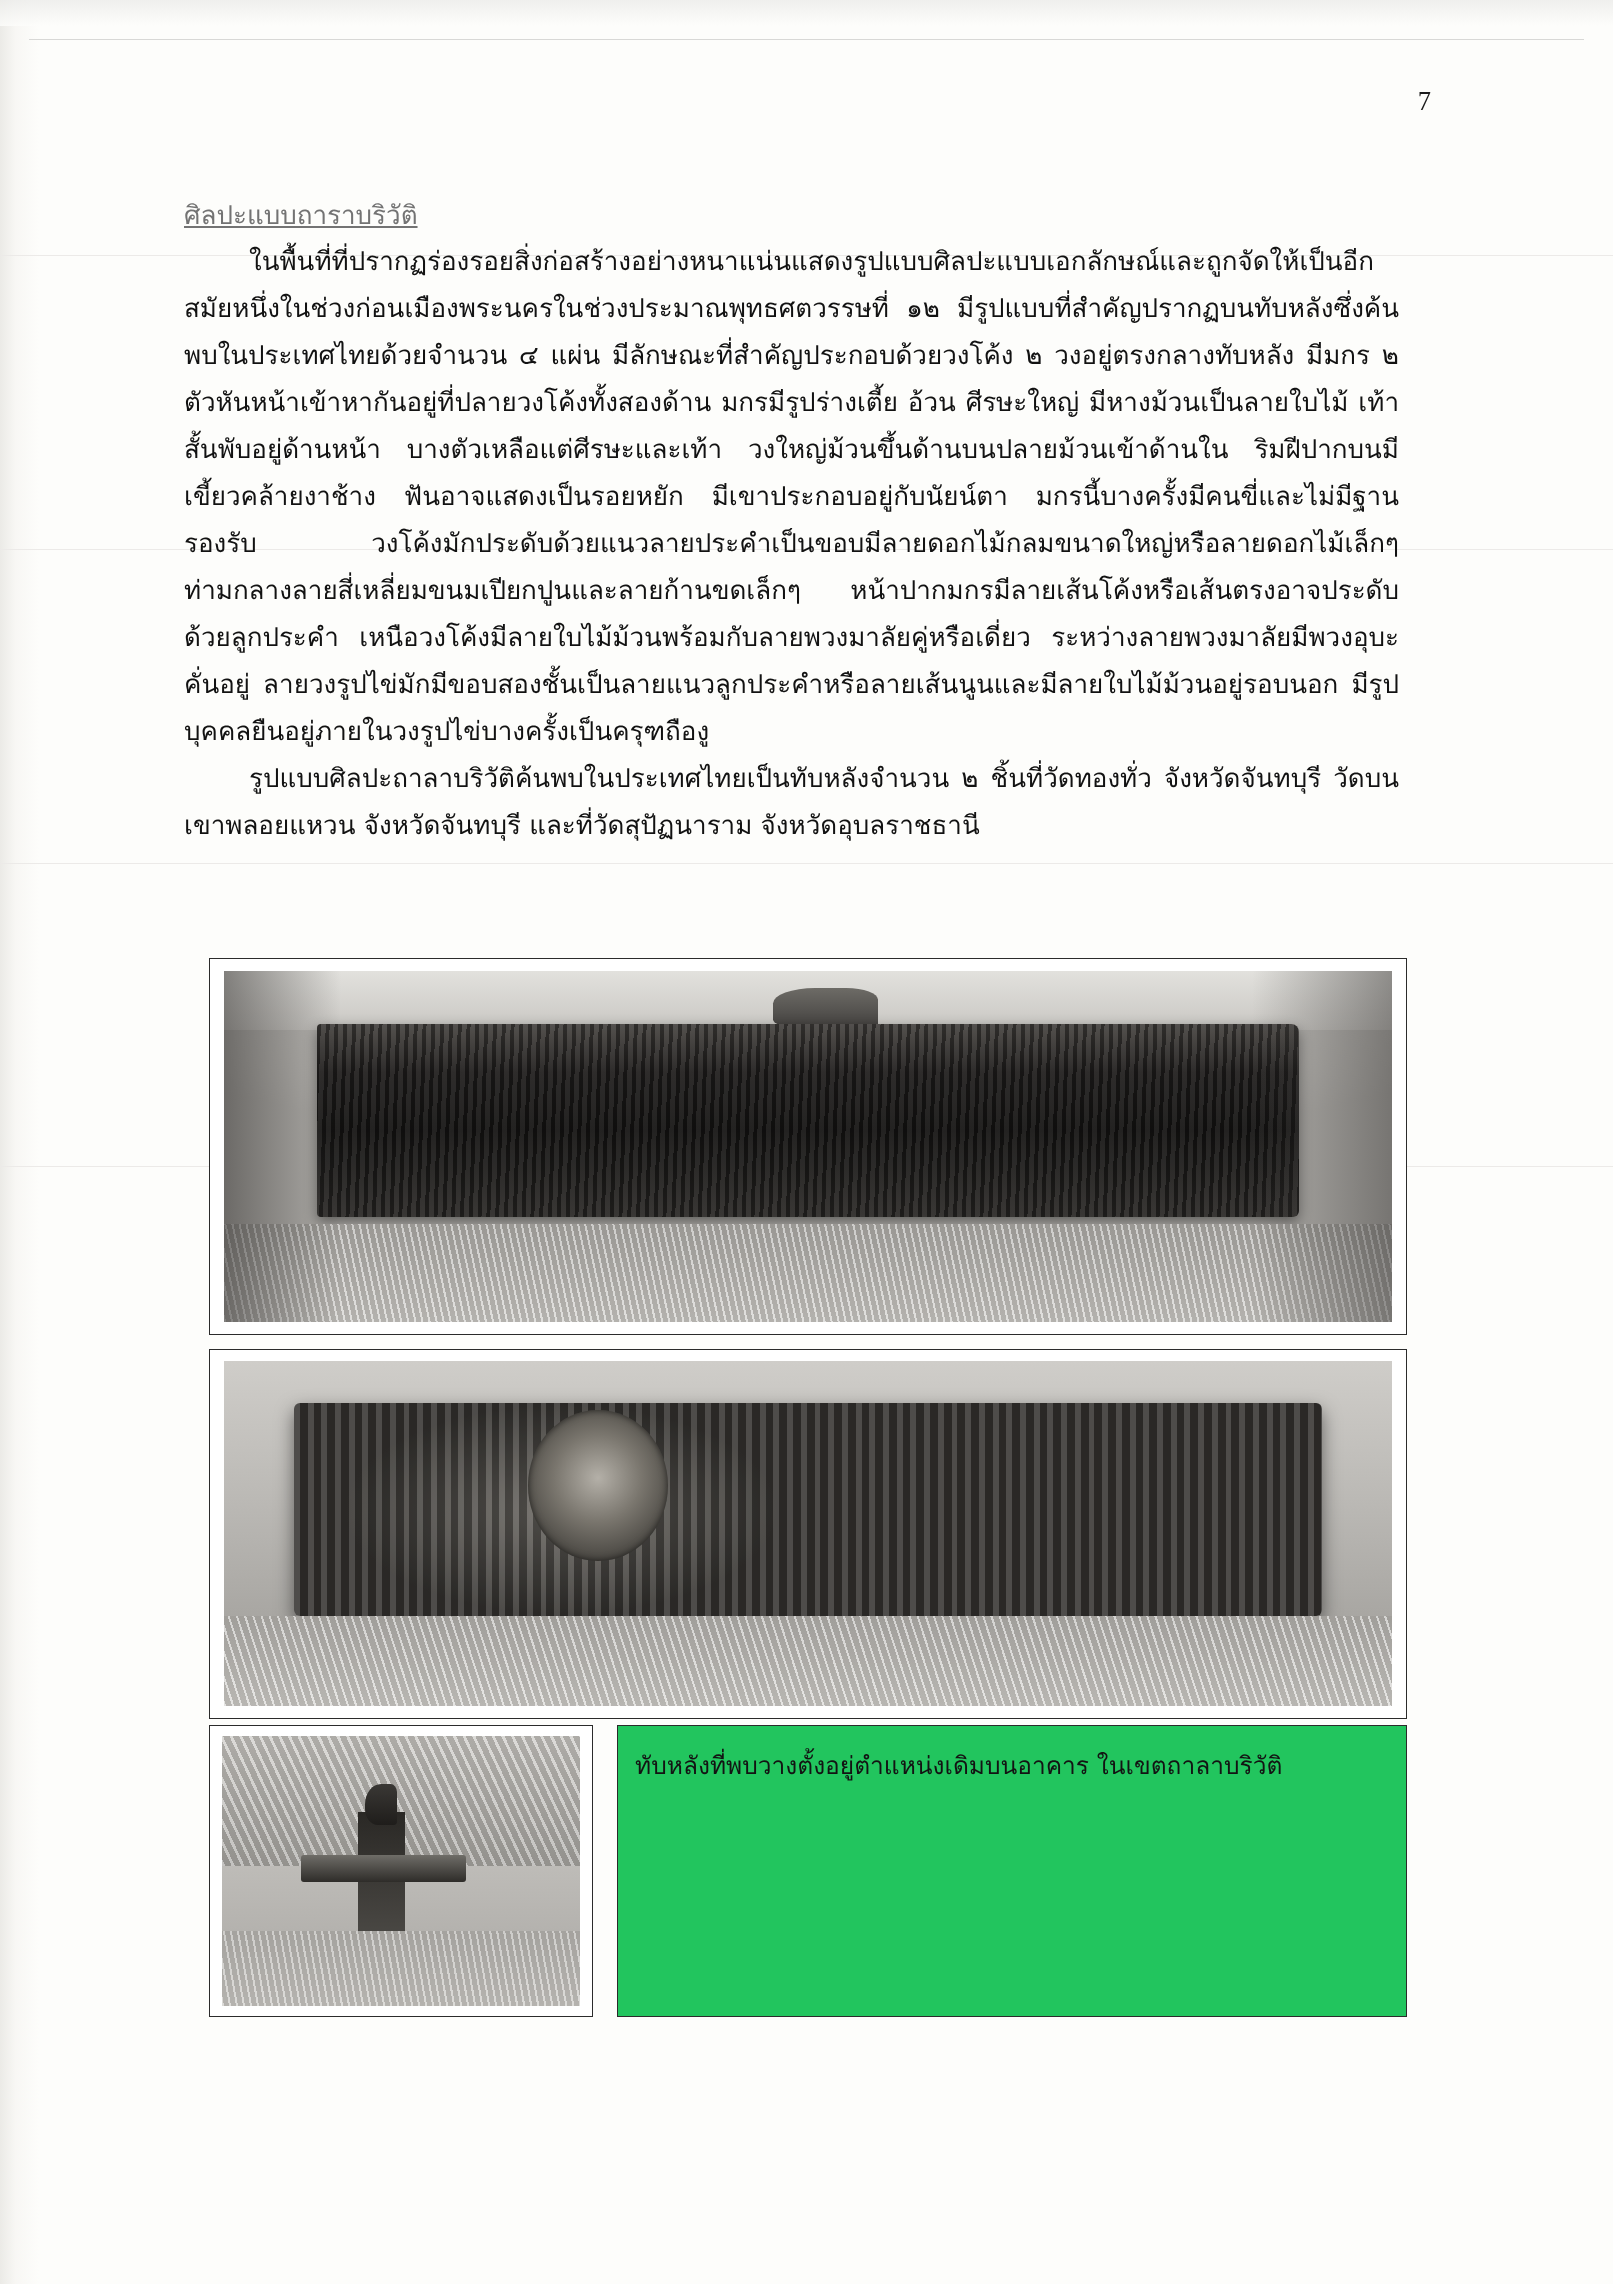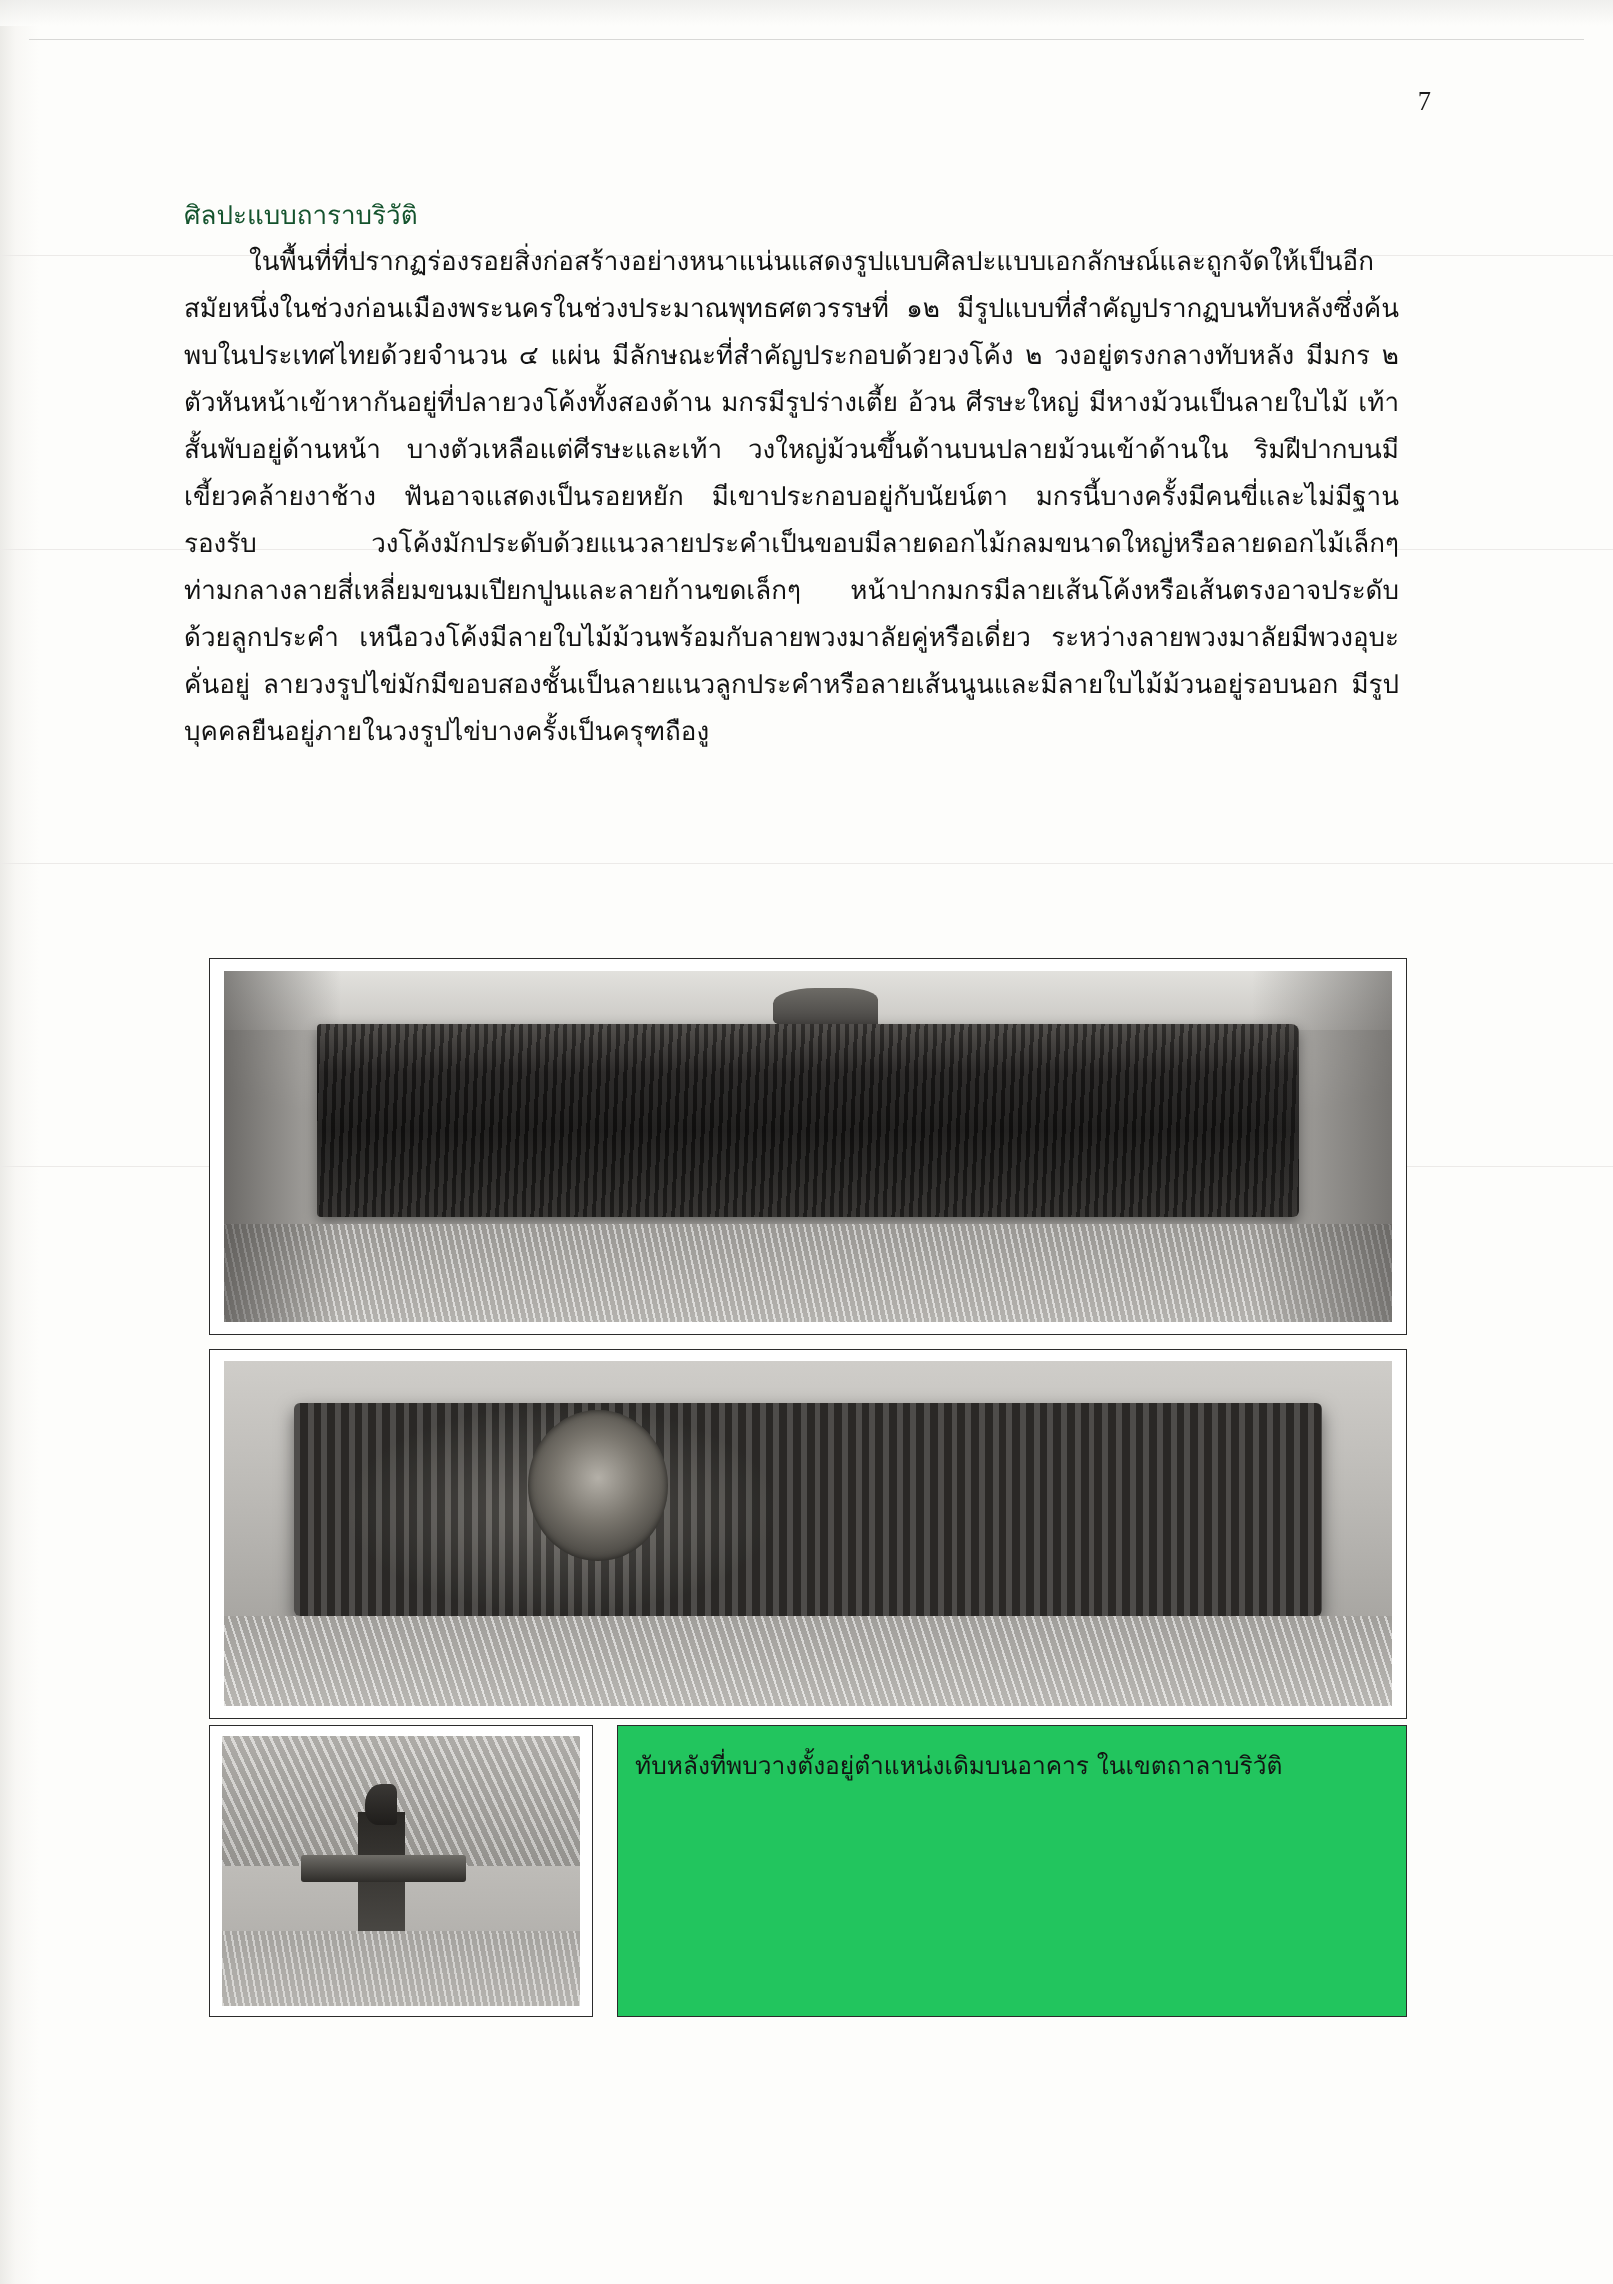--- a/index.html
+++ b/index.html
@@ -66,21 +66,22 @@
   .body-text p {
     margin: 0;
   }
   .body-text p.indent {
     text-indent: 65px;
   }
   .heading {
     font-size: 26px;
     line-height: 46px;
     margin: 0 0 2px 0;
-    color: #14532d;
+    color: #737373;
+    text-decoration: underline;
   }
   .figure-col {
     position: absolute;
     left: 209px;
     top: 958px;
     width: 1198px;
   }
   .fig-frame {
     border: 1.5px solid #2b2b2b;
     background: #ffffff;
@@ -255,20 +256,21 @@
   <div class="scan-band" style="top:255px;"></div>
   <div class="scan-band" style="top:549px;"></div>
   <div class="scan-band" style="top:863px;"></div>
   <div class="scan-band" style="top:1166px;"></div>
 
   <div class="page-number">7</div>
 
   <div class="body-text">
     <p class="heading">ศิลปะแบบถาราบริวัติ</p>
     <p class="indent">ในพื้นที่ที่ปรากฏร่องรอยสิ่งก่อสร้างอย่างหนาแน่นแสดงรูปแบบศิลปะแบบเอกลักษณ์และถูกจัดให้เป็นอีกสมัยหนึ่งในช่วงก่อนเมืองพระนครในช่วงประมาณพุทธศตวรรษที่ ๑๒ มีรูปแบบที่สำคัญปรากฏบนทับหลังซึ่งค้นพบในประเทศไทยด้วยจำนวน ๔ แผ่น มีลักษณะที่สำคัญประกอบด้วยวงโค้ง ๒ วงอยู่ตรงกลางทับหลัง มีมกร ๒ ตัวหันหน้าเข้าหากันอยู่ที่ปลายวงโค้งทั้งสองด้าน มกรมีรูปร่างเตี้ย อ้วน ศีรษะใหญ่ มีหางม้วนเป็นลายใบไม้ เท้าสั้นพับอยู่ด้านหน้า บางตัวเหลือแต่ศีรษะและเท้า วงใหญ่ม้วนขึ้นด้านบนปลายม้วนเข้าด้านใน ริมฝีปากบนมีเขี้ยวคล้ายงาช้าง ฟันอาจแสดงเป็นรอยหยัก มีเขาประกอบอยู่กับนัยน์ตา มกรนี้บางครั้งมีคนขี่และไม่มีฐานรองรับ วงโค้งมักประดับด้วยแนวลายประคำเป็นขอบมีลายดอกไม้กลมขนาดใหญ่หรือลายดอกไม้เล็กๆ ท่ามกลางลายสี่เหลี่ยมขนมเปียกปูนและลายก้านขดเล็กๆ หน้าปากมกรมีลายเส้นโค้งหรือเส้นตรงอาจประดับด้วยลูกประคำ เหนือวงโค้งมีลายใบไม้ม้วนพร้อมกับลายพวงมาลัยคู่หรือเดี่ยว ระหว่างลายพวงมาลัยมีพวงอุบะคั่นอยู่ ลายวงรูปไข่มักมีขอบสองชั้นเป็นลายแนวลูกประคำหรือลายเส้นนูนและมีลายใบไม้ม้วนอยู่รอบนอก มีรูปบุคคลยืนอยู่ภายในวงรูปไข่บางครั้งเป็นครุฑถืองู</p>
+    <p class="indent">รูปแบบศิลปะถาลาบริวัติค้นพบในประเทศไทยเป็นทับหลังจำนวน ๒ ชิ้นที่วัดทองทั่ว จังหวัดจันทบุรี วัดบนเขาพลอยแหวน จังหวัดจันทบุรี และที่วัดสุปัฏนาราม จังหวัดอุบลราชธานี</p>
   </div>
 
   <div class="figure-col">
     <div class="fig-frame fig1">
       <div class="fig-photo photo1">
         <div class="ground-top"></div>
         <div class="stone-small"></div>
         <div class="stone-block"></div>
         <div class="grass"></div>
         <div class="dark-left"></div>

